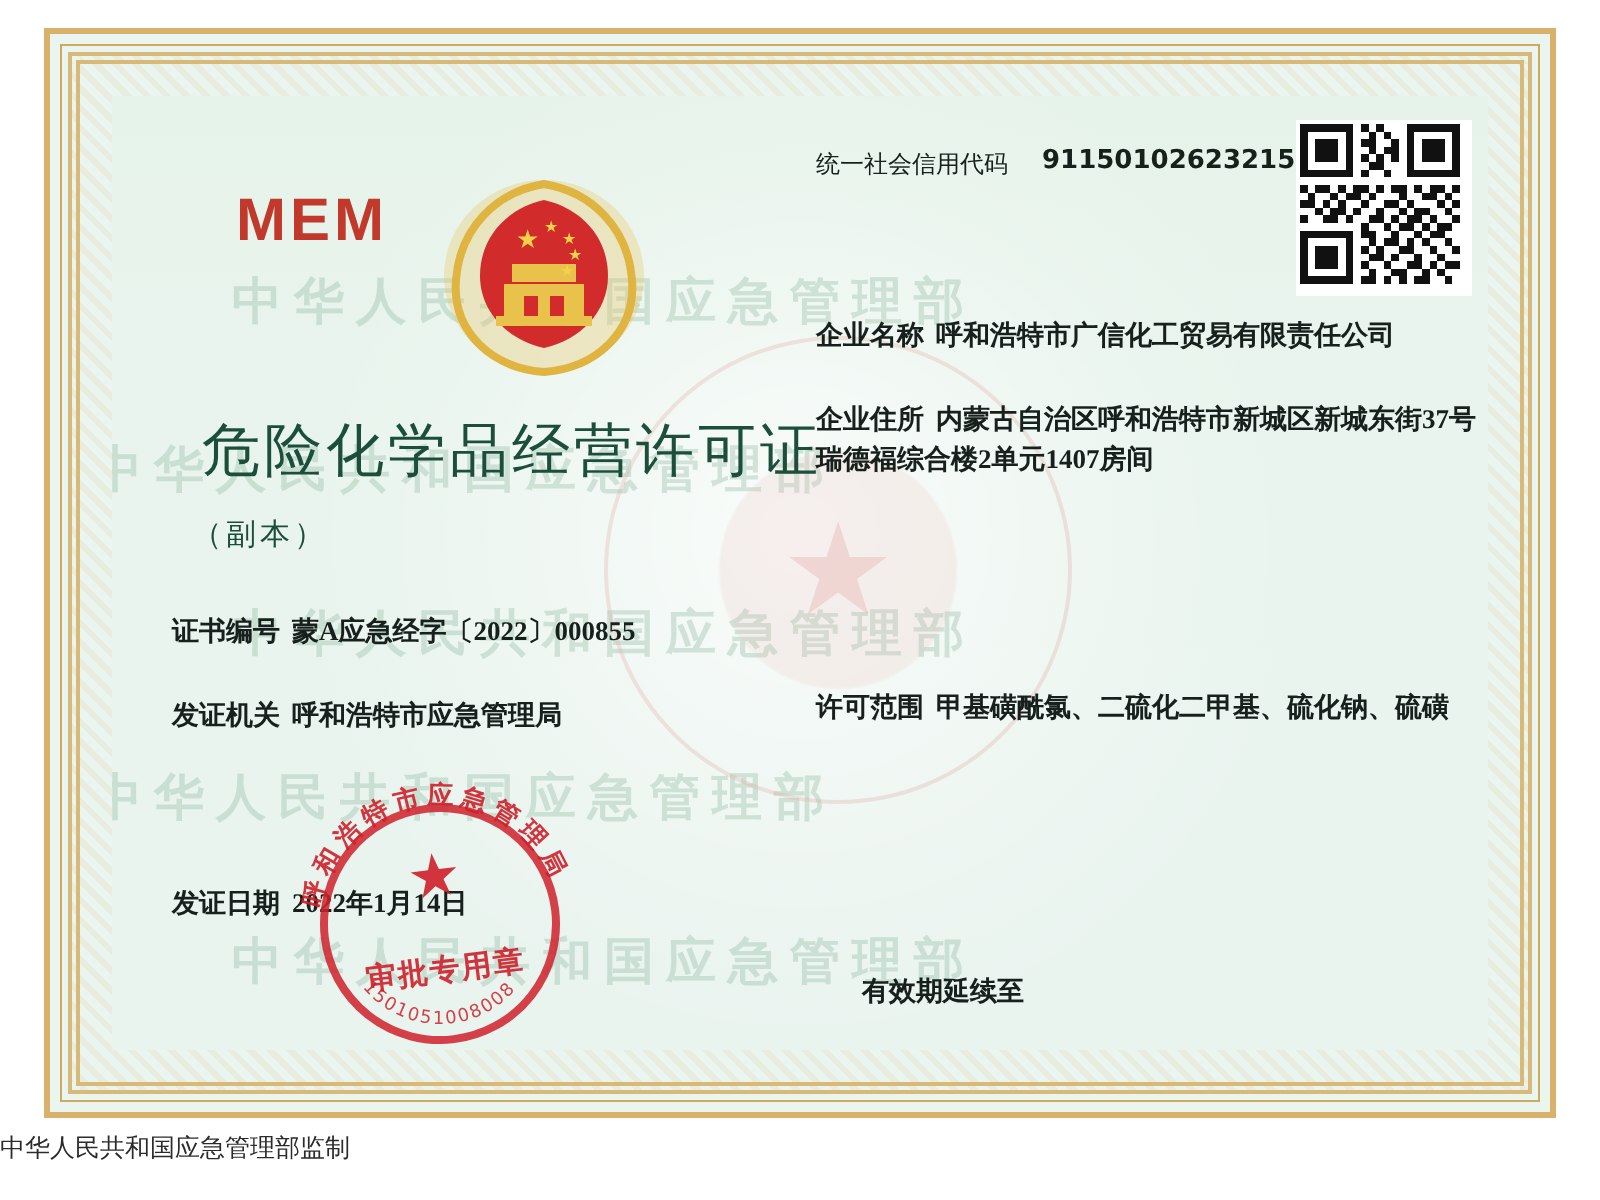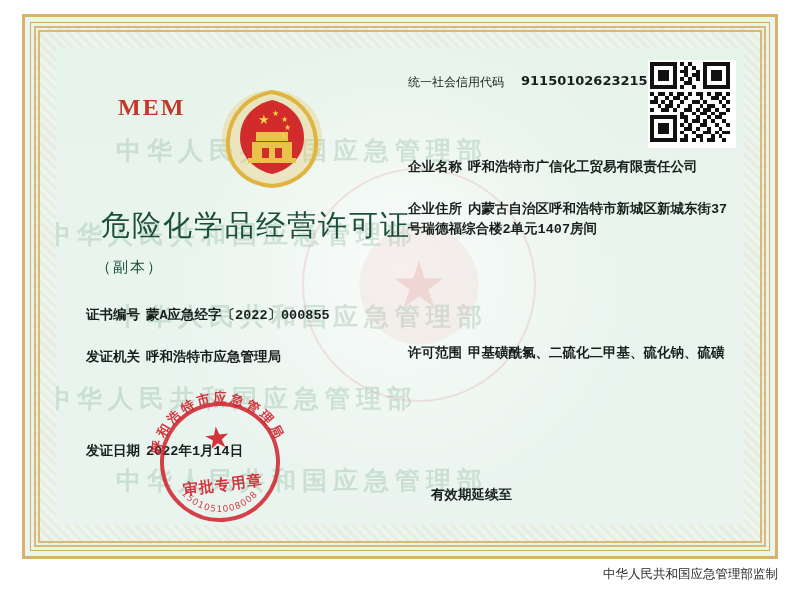--- a/index.html
+++ b/index.html
@@ -99,25 +99,25 @@
     color: rgba(228,170,165,0.35);
     font-size: 64px;
     line-height: 1;
   }
 
   
   .mem {
     position: absolute;
     left: 62px;
     top: 46px;
-    font-size: 24px;
+    font-size: 30px;
     font-weight: bold;
     letter-spacing: 2px;
     color: #c0392b;
-    font-family: Liberation Serif, serif;
+    font-family: Liberation Sans, sans-serif;
   }
 
   
   .emblem {
     position: absolute;
     left: 162px;
     top: 38px;
     width: 108px;
     height: 104px;
   }
@@ -142,21 +142,21 @@
     width: 320px;
     font-size: 15px;
     color: #1b4f3b;
     letter-spacing: 2px;
     font-family: "DejaVu Sans", "Liberation Sans", sans-serif;
   }
 
   
   .field {
     position: absolute;
-    font-family: Liberation Mono, monospace;
+    font-family: Liberation Serif, serif;
     color: #17201c;
     font-size: 13.5px;
     line-height: 20px;
   }
   .field .lbl {
     font-weight: bold;
     margin-right: 6px;
   }
   .field .val {
     font-weight: bold;
@@ -218,21 +218,21 @@
     transform: rotate(-7deg);
     pointer-events: none;
   }
 
   
   .footer {
     position: absolute;
     left: 0;
     top: 566px;
     width: 800px;
-    text-align: right;
+    text-align: left;
     padding-right: 22px;
     box-sizing: border-box;
     font-size: 12.5px;
     color: #2b2b2b;
     font-family: "DejaVu Sans", "Liberation Sans", sans-serif;
   }
 </style>
 </head>
 <body>
 

